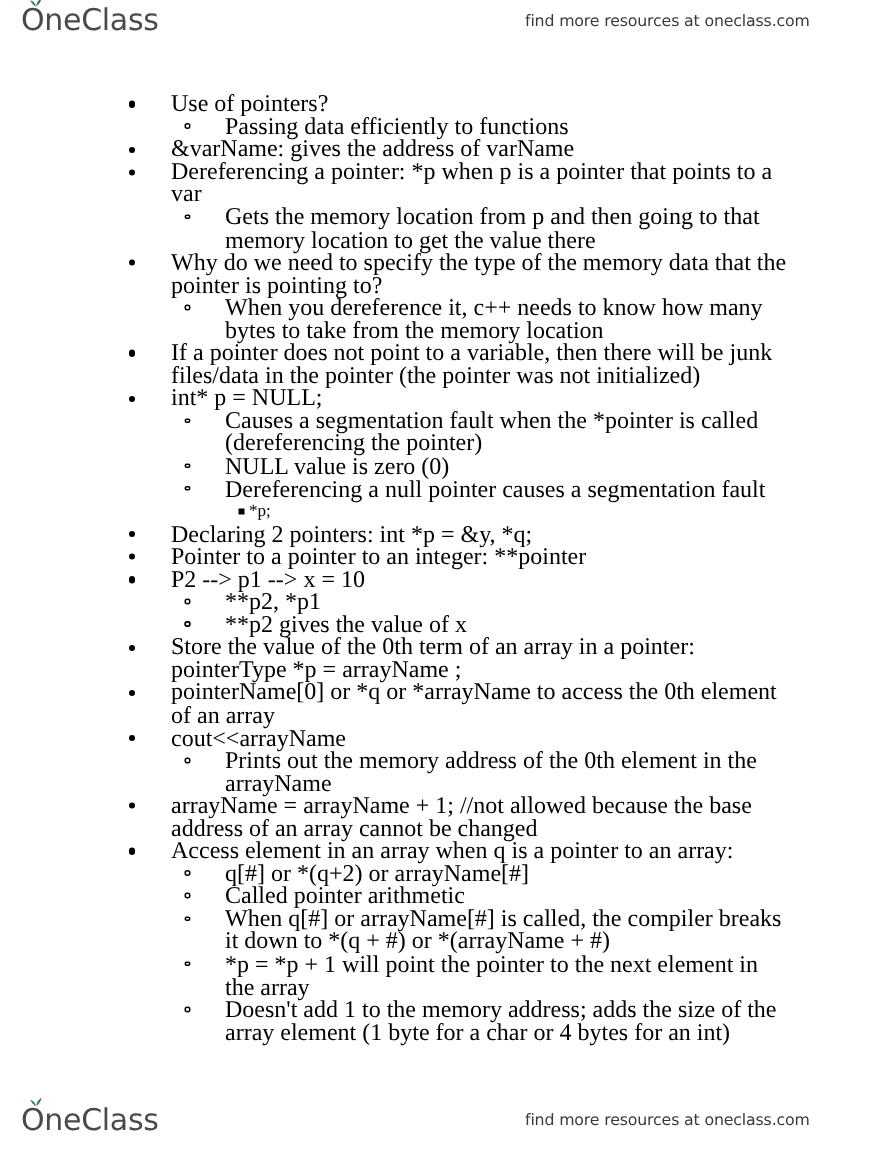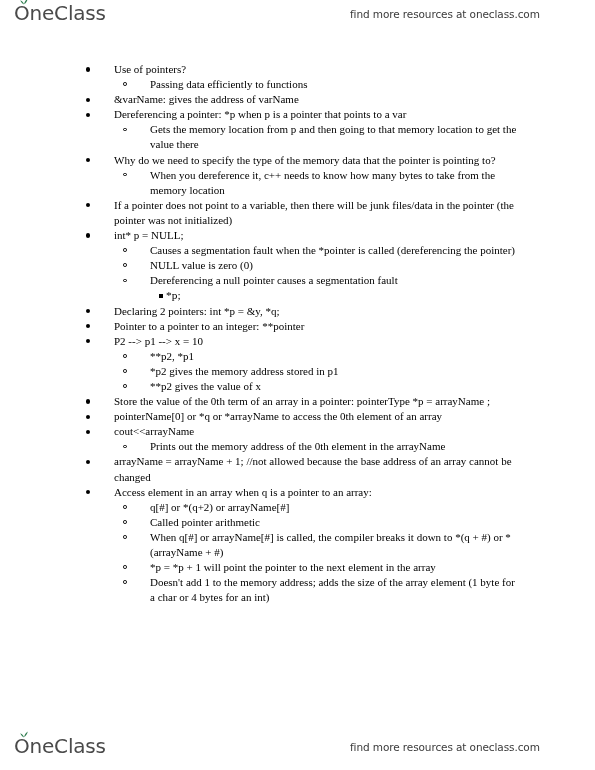--- a/index.html
+++ b/index.html
@@ -72,21 +72,21 @@
     width: 595px;
   }
 
   ul.lvl {
     margin: 0;
     padding: 0;
     list-style: none;
   }
   li.item {
     position: relative;
-    font-size: 11px;
+    font-size: 16px;
     line-height: 15.1px;
     color: #000000;
     margin: 0;
     padding: 0;
   }
   li.item > .txt {
     display: block;
   }
 
   
@@ -250,21 +250,20 @@
     <li class="item">
       <span class="bullet"></span>
       <span class="txt">P2 --&gt; p1 --&gt; x = 10</span>
       <ul class="lvl l2">
         <li class="item">
           <span class="bullet"></span>
           <span class="txt">**p2, *p1</span>
         </li>
         <li class="item">
           <span class="bullet"></span>
-          <span class="txt">*p2 gives the memory address stored in p1</span>
         </li>
         <li class="item">
           <span class="bullet"></span>
           <span class="txt">**p2 gives the value of x</span>
         </li>
       </ul>
     </li>
 
     <li class="item">
       <span class="bullet"></span>

